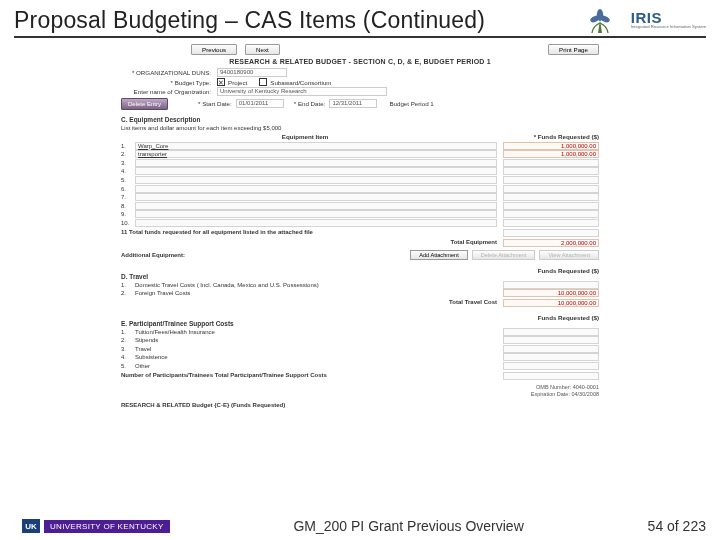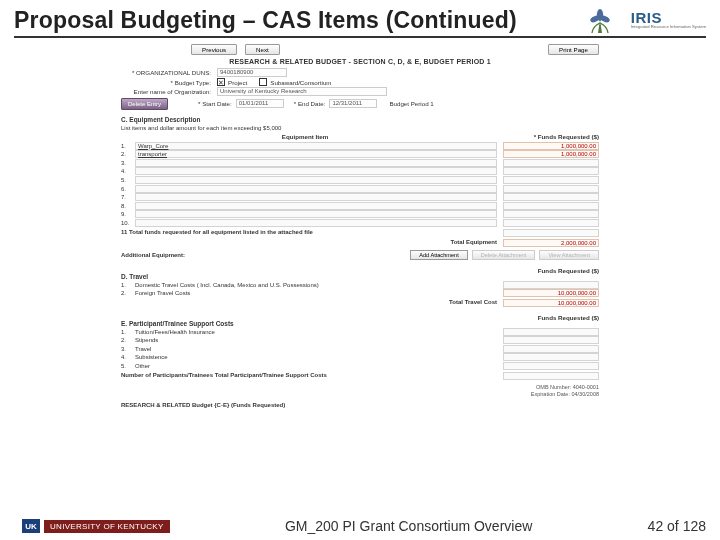--- a/index.html
+++ b/index.html
@@ -7,21 +7,21 @@
     width: 720px; height: 540px;
     font-family: "Trebuchet MS", Arial, sans-serif;
     background: #fff; color: #222;
     position: relative; overflow: hidden;
   }
   .header-row {
     display: flex; align-items: center; justify-content: space-between;
     padding: 6px 14px 2px 14px;
   }
   .title {
-    font-size: 23px; font-weight: 700; color: #222;
+    font-size: 23px; font-weight: 400; color: #222;
     letter-spacing: 0.2px;
   }
   .logo-iris { display: flex; align-items: center; gap: 18px; }
   .iris-mark svg { display: block; }
   .iris-text { display: flex; flex-direction: column; line-height: 1; }
   .iris-word { font-size: 15px; font-weight: bold; color: #2a5d8a; letter-spacing: 0.5px; }
   .iris-sub { font-size: 4.2px; color: #666; }
   .rule { border: 0; border-top: 2px solid #333; margin: 0 14px 6px 14px; }
 
   .form-wrap {
@@ -84,21 +84,21 @@
   .footer-meta { text-align:right; font-size:5.5px; margin-top:4px; line-height:1.3; color:#555;}
   .formnum { font-weight:bold; margin-top:4px; font-size:6px;}
 
   .footer-bar {
     position: absolute; left:0; right:0; bottom:0;
     display:flex; align-items:center; justify-content:space-between;
     padding: 4px 14px 6px 22px;
   }
   .uk-badge { display:flex; align-items:center; gap:4px; }
   .uk-mark { width:18px; height:14px; background:#1b3f7a; color:#fff; display:flex; align-items:center; justify-content:center; font-size:8px; font-weight:bold; }
-  .uk-label { font-size:8px; background:#7f1d1d; color:#fff; padding:2px 6px; letter-spacing:0.3px; }
+  .uk-label { font-size:8px; background:#4c1d95; color:#fff; padding:2px 6px; letter-spacing:0.3px; }
   .footer-center { font-size:14px; color:#333; }
   .footer-right { font-size:14px; color:#333; }
 </style>
 </head>
 <body>
 
 <div class="header-row">
   <div class="title">Proposal Budgeting – CAS Items (Continued)</div>
   <div class="logo-iris">
     <span class="iris-mark">
@@ -298,15 +298,15 @@
     <div>Expiration Date: 04/30/2008</div>
   </div>
   <div class="formnum">RESEARCH &amp; RELATED Budget {C-E} (Funds Requested)</div>
 </div>
 
 <div class="footer-bar">
   <div class="uk-badge">
     <div class="uk-mark">UK</div>
     <div class="uk-label">UNIVERSITY OF KENTUCKY</div>
   </div>
-  <div class="footer-center">GM_200 PI Grant Consortium Overview</div>
-  <div class="footer-right">42 of 128</div>
+  <div class="footer-center">GM_200 PI Grant Previous Overview</div>
+  <div class="footer-right">54 of 223</div>
 </div>
 
 </body></html>

